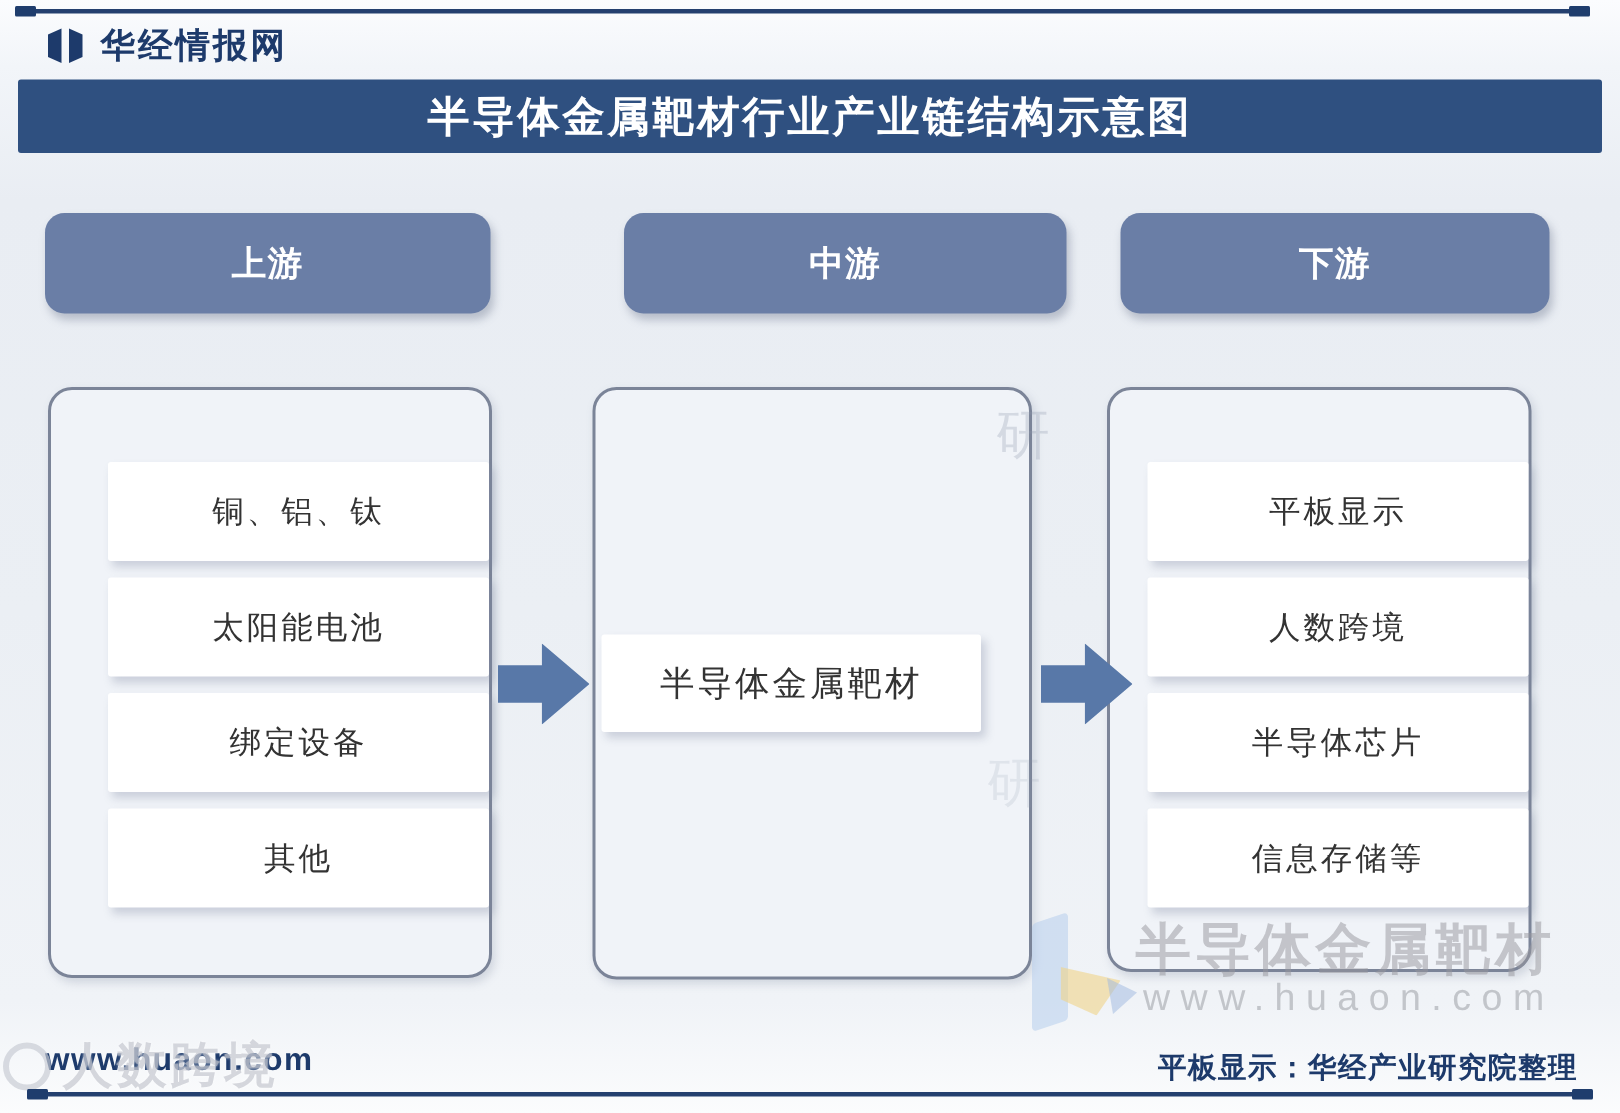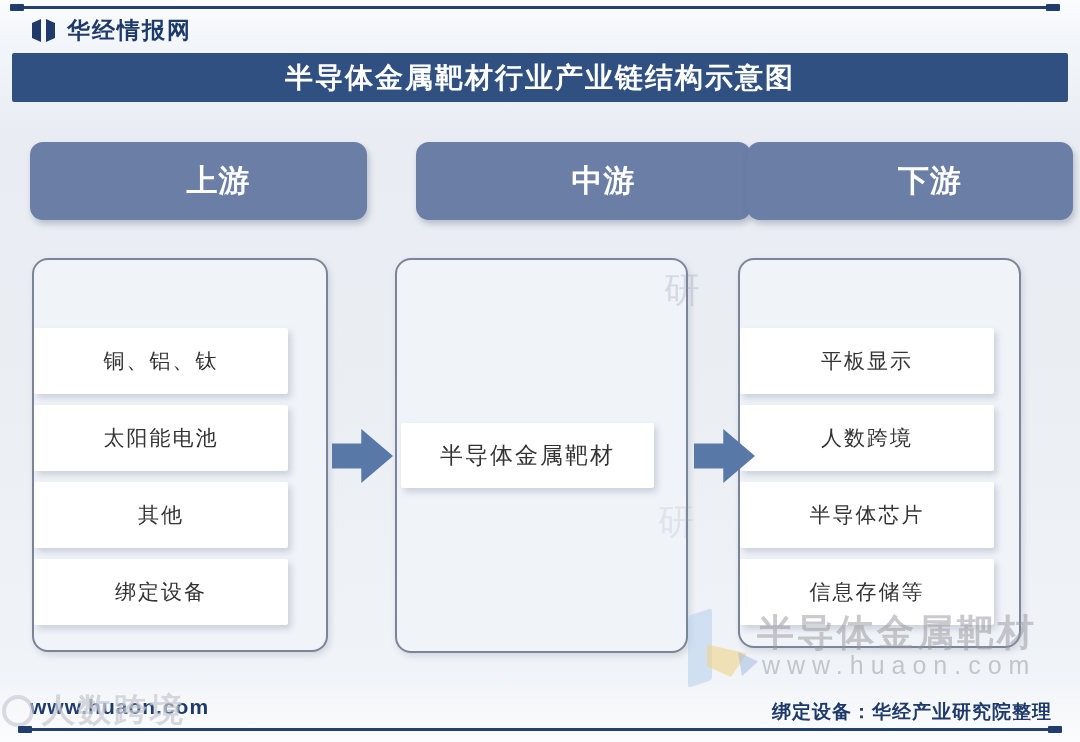--- a/index.html
+++ b/index.html
@@ -24,38 +24,37 @@
   .brand-text{font-size:23px;font-weight:700;color:#1d3a6b;letter-spacing:2px;}
   .tagline{position:absolute;right:28px;top:19px;font-size:21px;font-weight:700;color:#1d3a6b;letter-spacing:2px;}
   
   .banner{
     position:absolute;left:12px;top:53px;width:1056px;height:49px;
     background:#2f5080;color:#ffffff;font-size:28px;font-weight:700;letter-spacing:2px;
     display:flex;align-items:center;justify-content:center;border-radius:2px;
   }
   
   .colhdr{
-    position:absolute;top:142px;height:78px;background:#6a7ea6;border-radius:13px;
-    color:#fff;font-size:31px;font-weight:700;letter-spacing:1px;
+    position:absolute;top:142px;height:67px;background:#6a7ea6;border-radius:13px;
+    color:#fff;font-size:23px;font-weight:700;letter-spacing:1px;
     display:flex;align-items:center;justify-content:center;
     box-shadow:2px 4px 6px rgba(90,100,125,.35);
-    padding-left:40px;
   }
   .colhdr.up{left:30px;width:297px;}
   .colhdr.mid{left:393px;width:295px;margin-left:23px;}
   .colhdr.down{left:747px;width:286px;}
   
   .box{
     position:absolute;top:258px;background:#f0f3f8;border:2px solid #7b8498;border-radius:16px;
     box-shadow:2px 3px 6px rgba(120,130,155,.25);box-sizing:border-box;
   }
   .box.left{left:32px;width:296px;height:394px;}
   .box.midbox{left:395px;width:293px;height:395px;}
   .box.right{left:738px;width:283px;height:390px;}
-  .stack{display:flex;flex-direction:column;align-items:flex-start;gap:11px;padding-top:68px;}
+  .stack{display:flex;flex-direction:column;align-items:flex-end;gap:11px;padding-top:48px;margin-left:20px;}
   .card{
     width:254px;height:66px;background:#ffffff;border-radius:2px;
     display:flex;align-items:center;justify-content:center;
     font-size:21px;color:#333;letter-spacing:2px;
     box-shadow:3px 4px 6px rgba(125,135,160,.32);
   }
   .midcard{position:absolute;left:4px;top:163px;width:253px;height:65px;font-size:23px;}
   
   .arrow{
     position:absolute;top:429px;width:61px;height:54px;background:#5878a8;
@@ -103,22 +102,22 @@
   <div class="banner">半导体金属靶材行业产业链结构示意图</div>
 
   <div class="colhdr up">上游</div>
   <div class="colhdr mid">中游</div>
   <div class="colhdr down">下游</div>
 
   <div class="box left">
     <div class="stack">
       <div class="card">铜、铝、钛</div>
       <div class="card">太阳能电池</div>
+      <div class="card">绑定设备</div>
       <div class="card">其他</div>
-      <div class="card">绑定设备</div>
     </div>
   </div>
 
   <div class="box midbox">
     <div class="card midcard">半导体金属靶材</div>
   </div>
 
   <div class="box right">
     <div class="stack">
       <div class="card">平板显示</div>
@@ -133,21 +132,21 @@
 
   <div class="wm-char c1">研</div>
   <div class="wm-char c2">研</div>
   <div class="wm-logo-blue"></div>
   <div class="wm-logo-gold"></div>
   <div class="wm-logo-blue2"></div>
   <div class="wm-org">半导体金属靶材</div>
   <div class="wm-site">www.huaon.com</div>
 
   <div class="site">www.huaon.com</div>
-  <div class="source">绑定设备：华经产业研究院整理</div>
+  <div class="source">平板显示：华经产业研究院整理</div>
 
   <div class="wm-corner">
     <span class="ring"></span>
     <span class="txt">人数跨境</span>
   </div>
 
   <div class="rule bottom">
     <span class="cap"></span>
     <span class="ln"></span>
     <span class="cap"></span>

